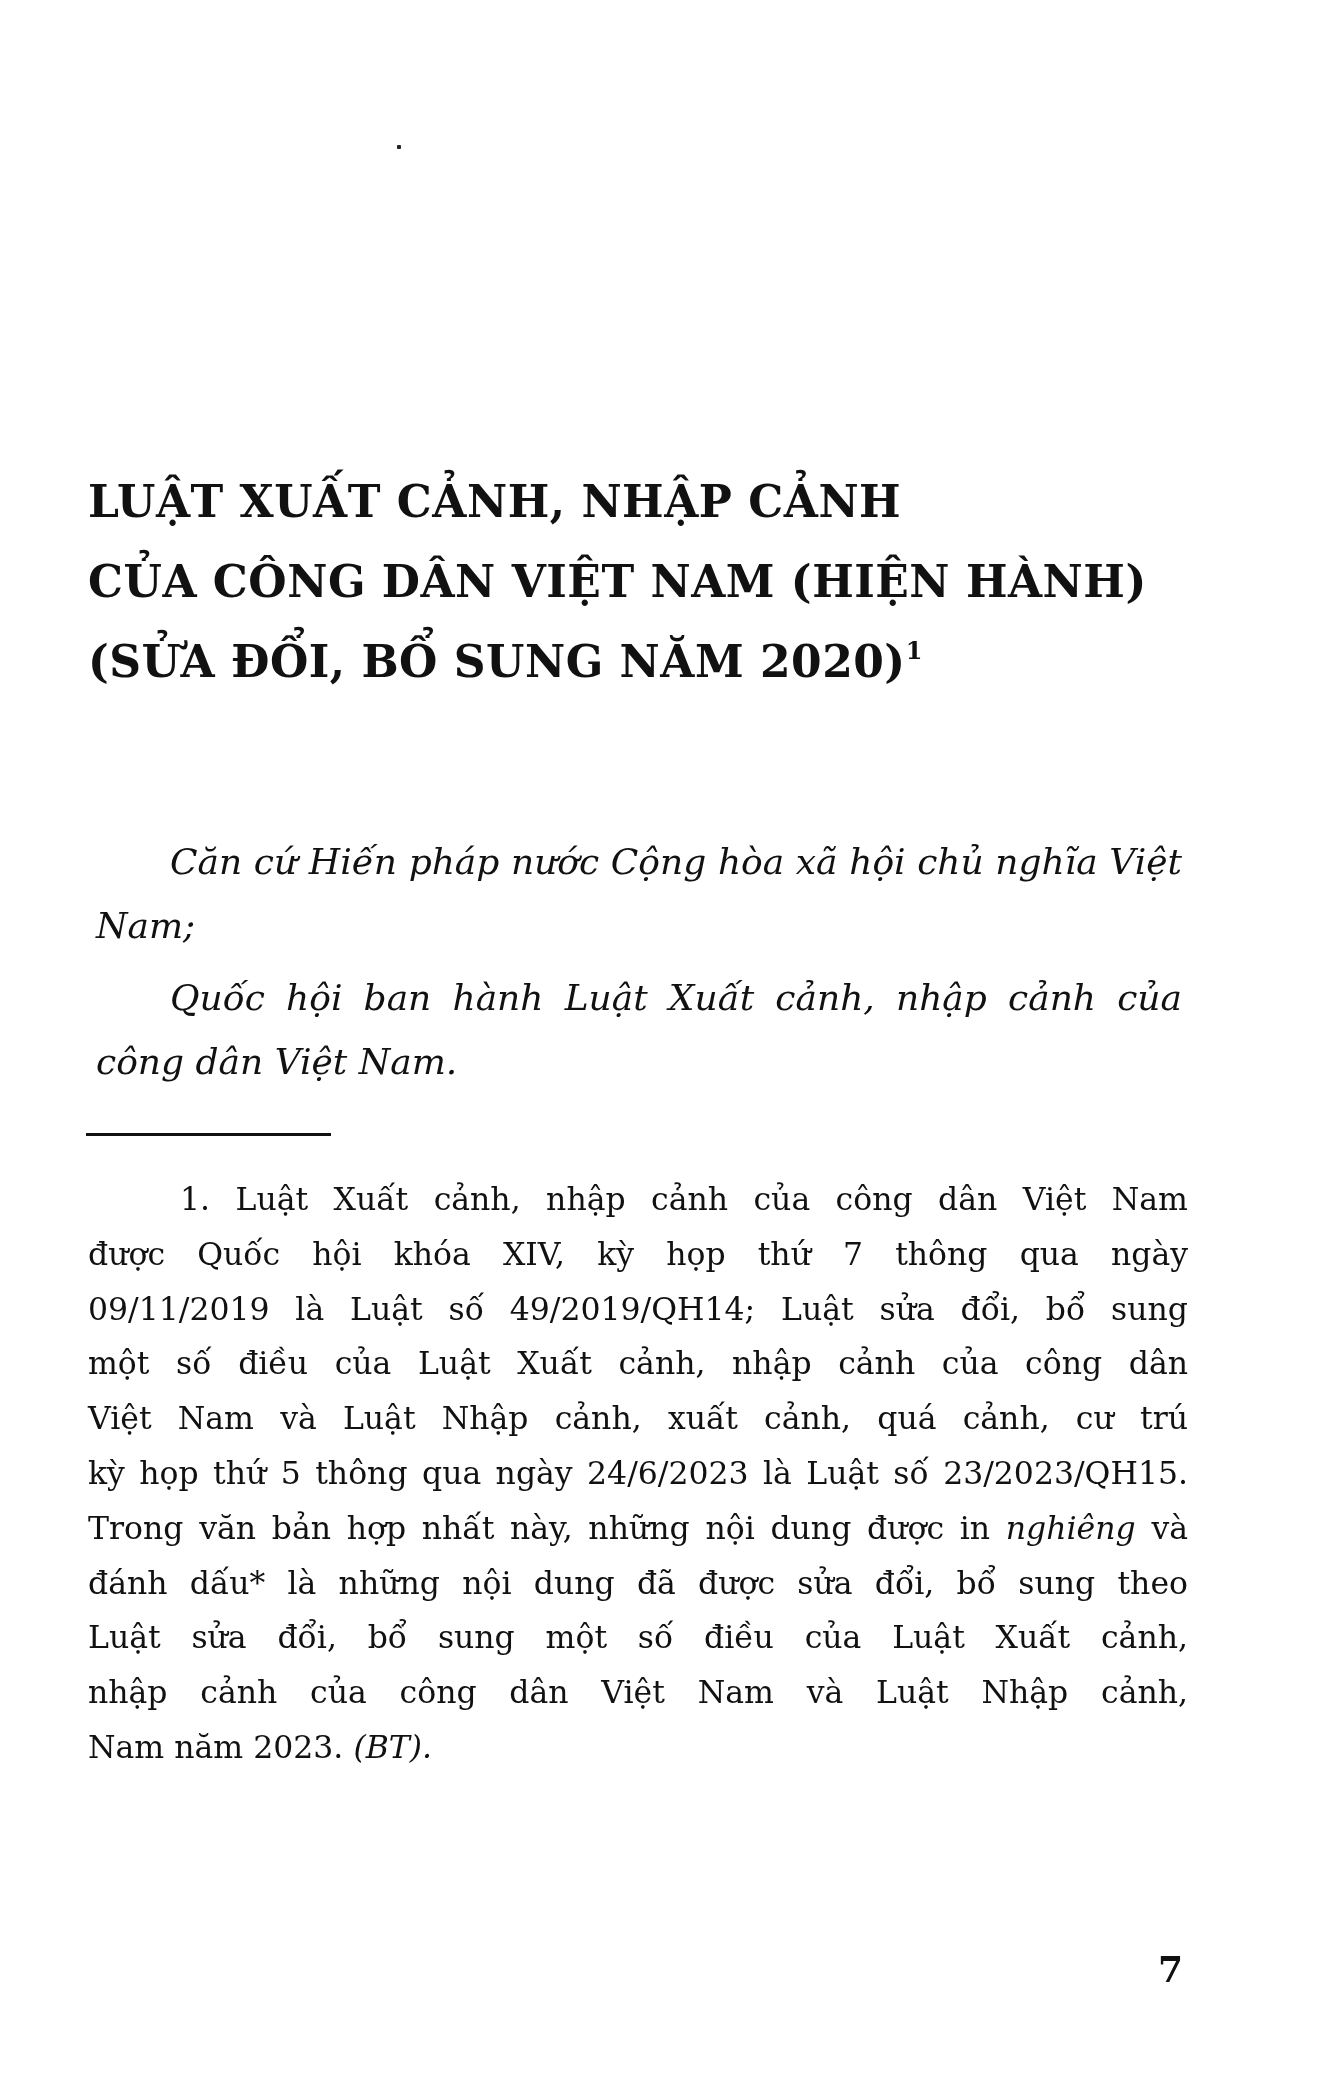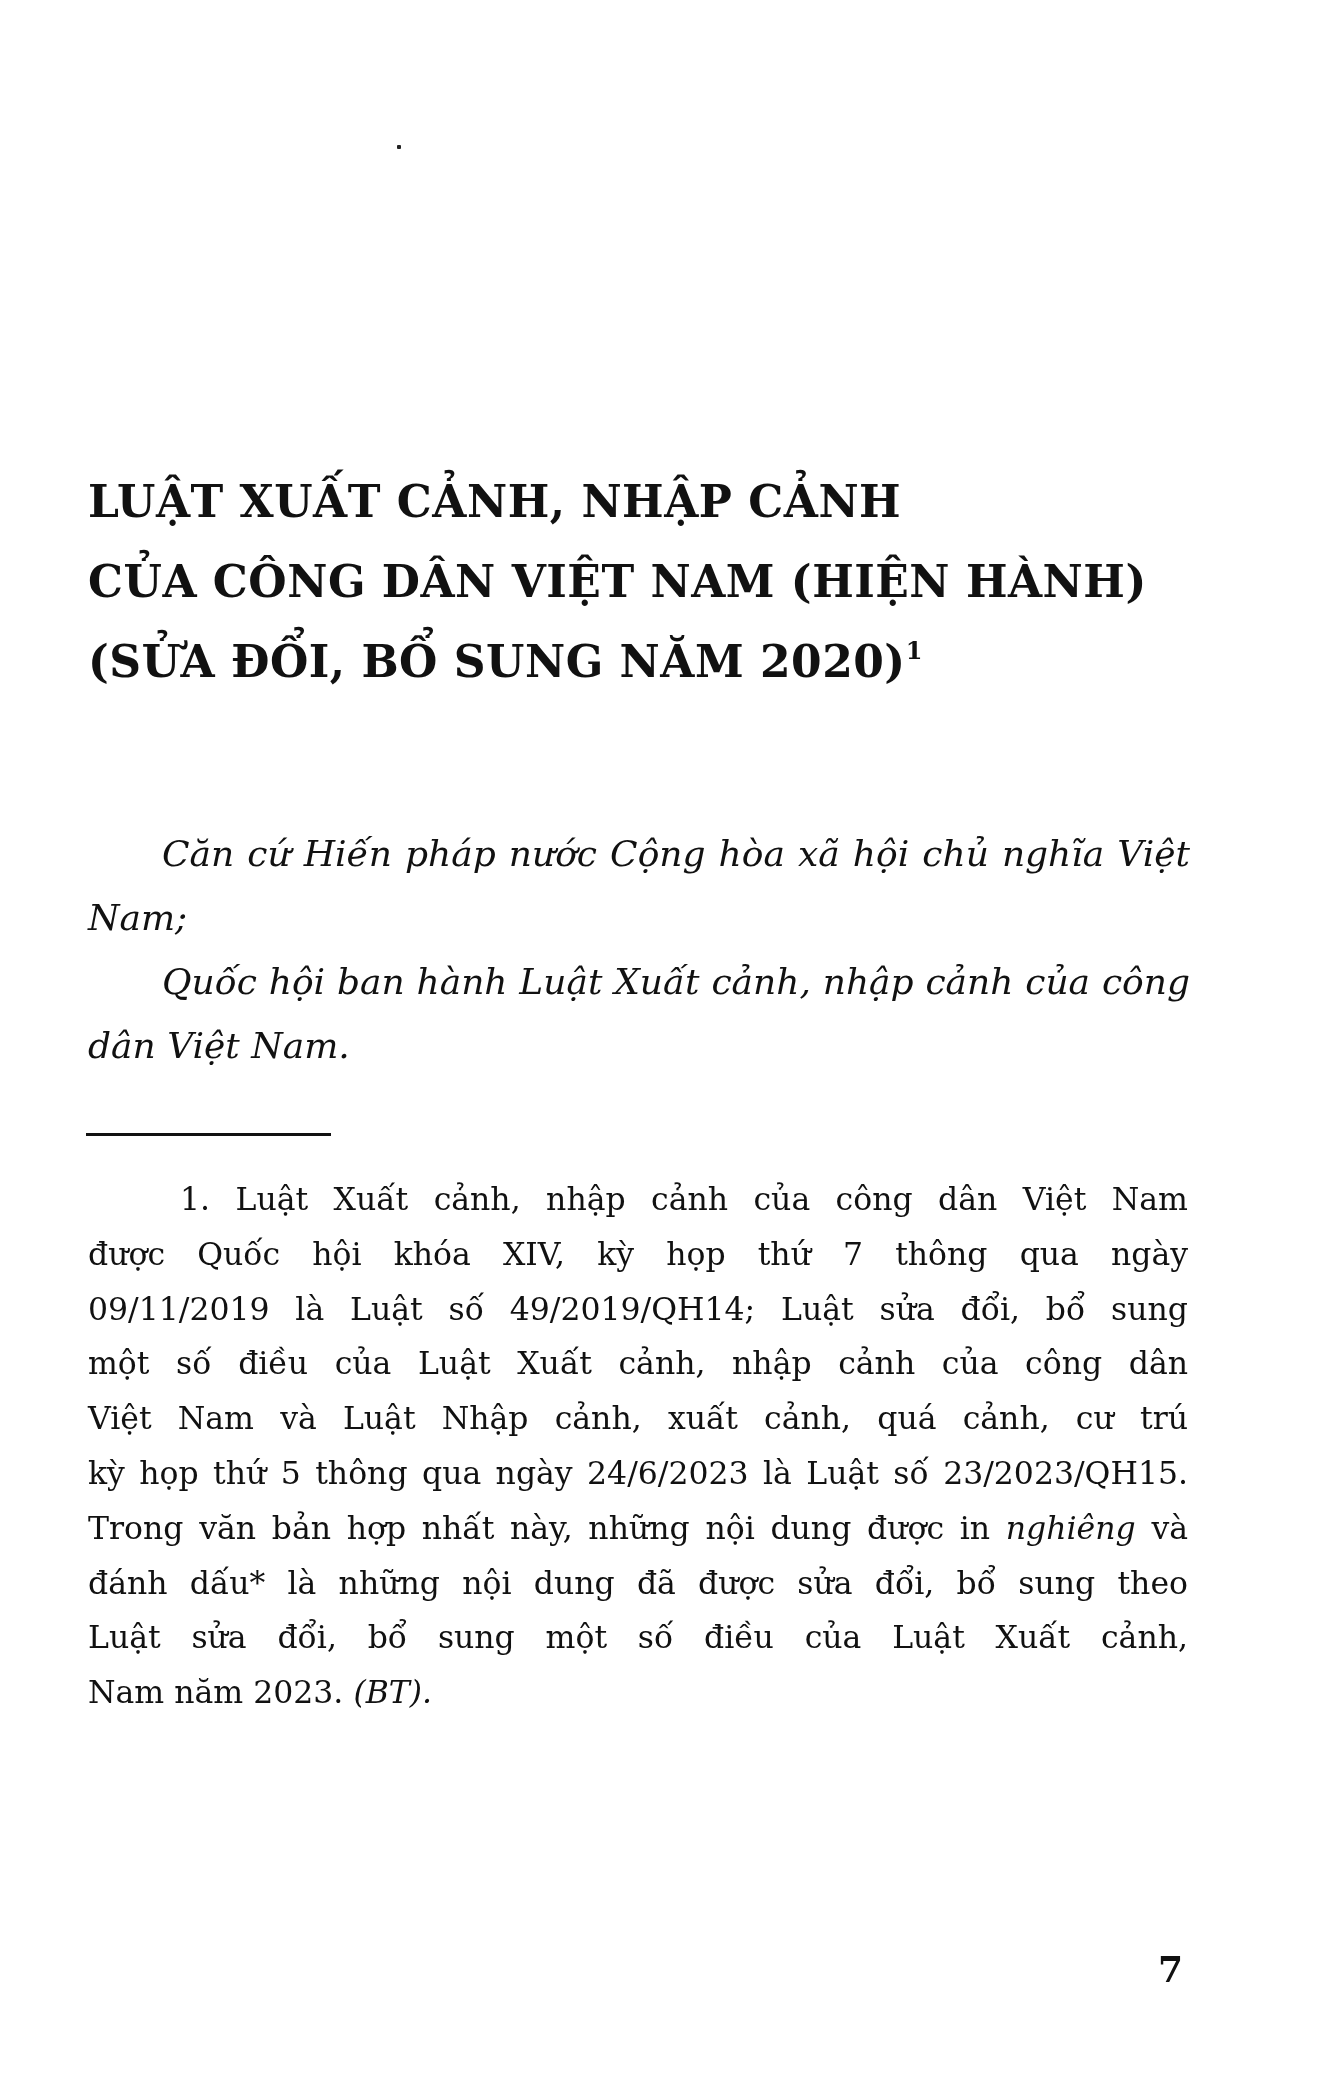--- a/index.html
+++ b/index.html
@@ -13,21 +13,21 @@
       position: absolute; left: 88px; width: 1102px; top: 462px;
       font-weight: bold; font-size: 44px; line-height: 80px;
       letter-spacing: 0.5px; white-space: nowrap;
     }
     .title .line { display: block; }
     .title sup { font-size: 24px; vertical-align: 18px; line-height: 0; }
     .preamble {
       position: absolute; left: 88px; width: 1102px; top: 822px;
       font-style: italic; font-size: 36px; line-height: 64px;
     }
-    .preamble p { margin: 0; text-indent: 74px; text-align: justify; }
+    .preamble p { margin: 8px; text-indent: 74px; text-align: justify; }
     .rule { position: absolute; left: 86px; top: 1133px; width: 245px; height: 3px; background: #111; }
     .footnote {
       position: absolute; left: 88px; width: 1100px; top: 1172px;
       font-size: 31.5px; line-height: 54.8px; text-align: justify;
     }
     .footnote .fl { display: block; text-align: justify; text-align-last: justify; }
     .footnote .fl.first { padding-left: 92px; }
     .footnote .fl.last { text-align-last: left; }
     .b { font-weight: normal; }
     .i { font-style: italic; }
@@ -55,17 +55,18 @@
   <div class="footnote" id="footnote">
       <span class="fl first"><span>1. </span><span class="b">Luật Xuất cảnh, nhập cảnh của công dân Việt Nam</span></span>
       <span class="fl"><span>được Quốc hội khóa XIV, kỳ họp thứ 7 thông qua ngày</span></span>
       <span class="fl"><span>09/11/2019 là Luật số 49/2019/QH14; </span><span class="b">Luật sửa đổi, bổ sung</span></span>
       <span class="fl"><span class="b">một số điều của Luật Xuất cảnh, nhập cảnh của công dân</span></span>
       <span class="fl"><span class="b">Việt Nam và Luật Nhập cảnh, xuất cảnh, quá cảnh, cư trú</span></span>
       <span class="fl"><span>kỳ họp thứ 5 thông qua ngày 24/6/2023 là Luật số 23/2023/QH15.</span></span>
       <span class="fl"><span>Trong văn bản hợp nhất này, những nội dung được in </span><span class="i">nghiêng</span><span> và</span></span>
       <span class="fl"><span>đánh dấu* là những nội dung đã được sửa đổi, bổ sung theo</span></span>
       <span class="fl"><span class="b">Luật sửa đổi, bổ sung một số điều của Luật Xuất cảnh,</span></span>
+      <span class="fl"><span class="b">nhập cảnh của công dân Việt Nam và Luật Nhập cảnh,</span></span>
       <span class="fl last"><span class="b">Nam năm 2023</span><span>. </span><span class="i">(BT).</span></span>
     </div>
 
   <div class="pageno">7</div>
 </div>
 
 </body></html>

